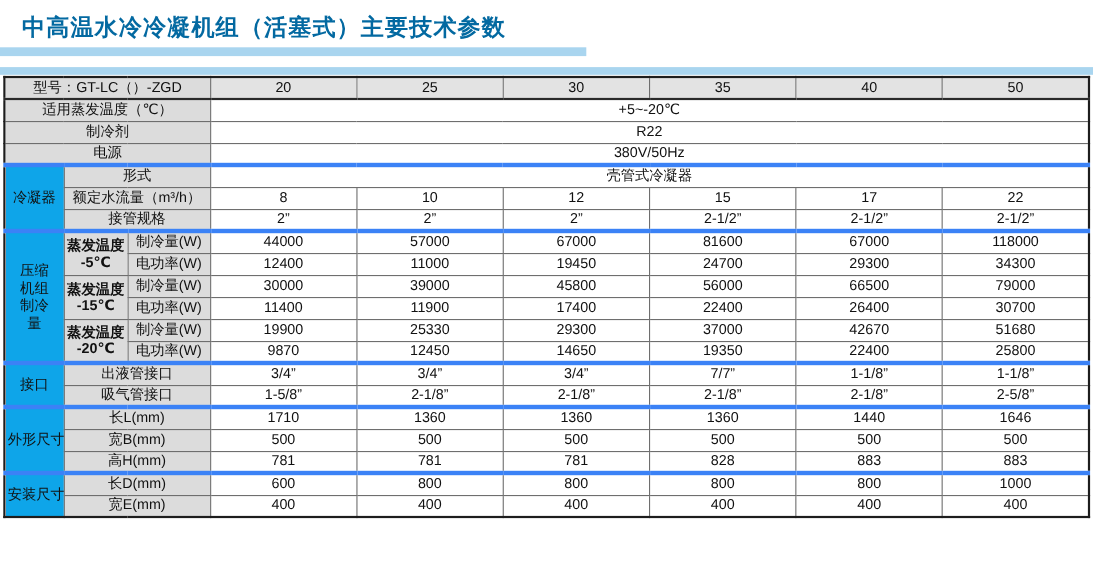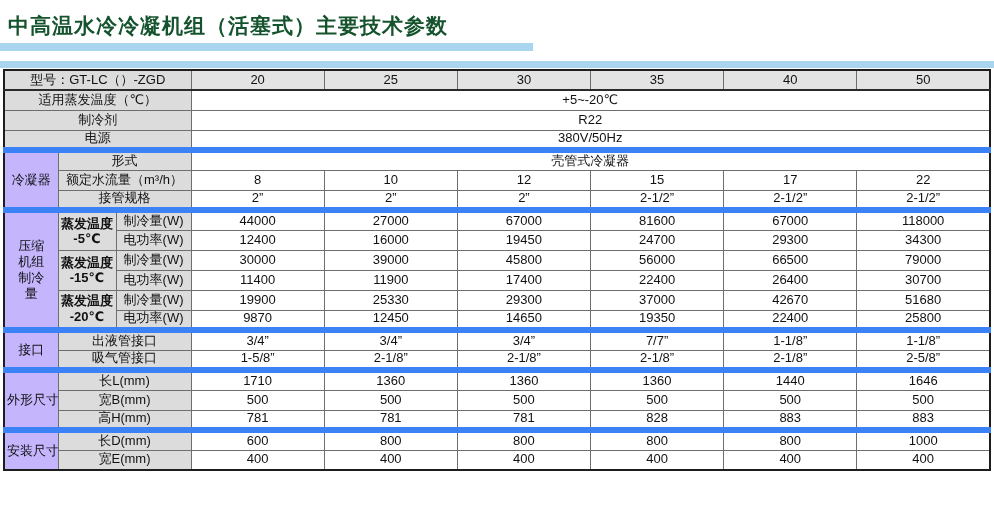--- a/index.html
+++ b/index.html
@@ -7,22 +7,22 @@
     margin: 0; padding: 0;
     width: 994px; height: 512px;
     background: #ffffff;
     font-family: "Liberation Sans", "DejaVu Sans", sans-serif;
     color: #111;
     overflow: hidden;
   }
   .title {
     font-size: 21px;
     font-weight: bold;
-    color: #14532d;
-    margin: 13px 0 0 8px;
+    color: #0369a1;
+    margin: 13px 0 0 20px;
     letter-spacing: 1px;
     line-height: 1.2;
   }
   .bar-title-underline {
     width: 533px; height: 8px;
     background: #A9D5EF;
     margin-top: 5px;
   }
   .bar-table-accent {
     width: 994px; height: 7px;
@@ -42,23 +42,23 @@
     padding: 0 2px;
     text-align: center;
     vertical-align: middle;
     font-size: 13px;
     line-height: 1.15;
     background: #ffffff;
     overflow: hidden;
     white-space: nowrap;
   }
   table.spec td.label { background: #DCDCDC; }
-  table.spec td.group { background: #c4b5fd; }
+  table.spec td.group { background: #0ea5e9; }
   table.spec td.hdr   { background: #E3E3E3; }
-  tr.sec td { border-top: 6px solid #3b82f6; }
+  tr.sec td { border-top: 4px solid #3b82f6; }
   tr.hdr-row td { border-bottom: 2px solid #2a2a2a; margin-left: 44px; }
   td.group span { display: block; line-height: 1.25; font-family: Liberation Serif, serif; }
   td.twoline span { display: block; line-height: 1.2; font-weight: bold; }
 </style>
 </head>
 <body>
 
 <div class="title">中高温水冷冷凝机组（活塞式）主要技术参数</div>
 <div class="bar-title-underline"></div>
 <div class="bar-table-accent"></div>
@@ -130,30 +130,30 @@
       <span>机组</span>
       <span>制冷</span>
       <span>量</span>
     </td>
     <td class="label twoline" rowspan="2">
       <span>蒸发温度</span>
       <span>-5℃</span>
     </td>
     <td class="label">制冷量(W)</td>
     <td>44000</td>
-    <td>27000</td>
+    <td>57000</td>
     <td>67000</td>
     <td>81600</td>
     <td>67000</td>
     <td>118000</td>
   </tr>
   <tr>
     <td class="label">电功率(W)</td>
     <td>12400</td>
-    <td>16000</td>
+    <td>11000</td>
     <td>19450</td>
     <td>24700</td>
     <td>29300</td>
     <td>34300</td>
   </tr>
   <tr>
     <td class="label twoline" rowspan="2">
       <span>蒸发温度</span>
       <span>-15℃</span>
     </td>

